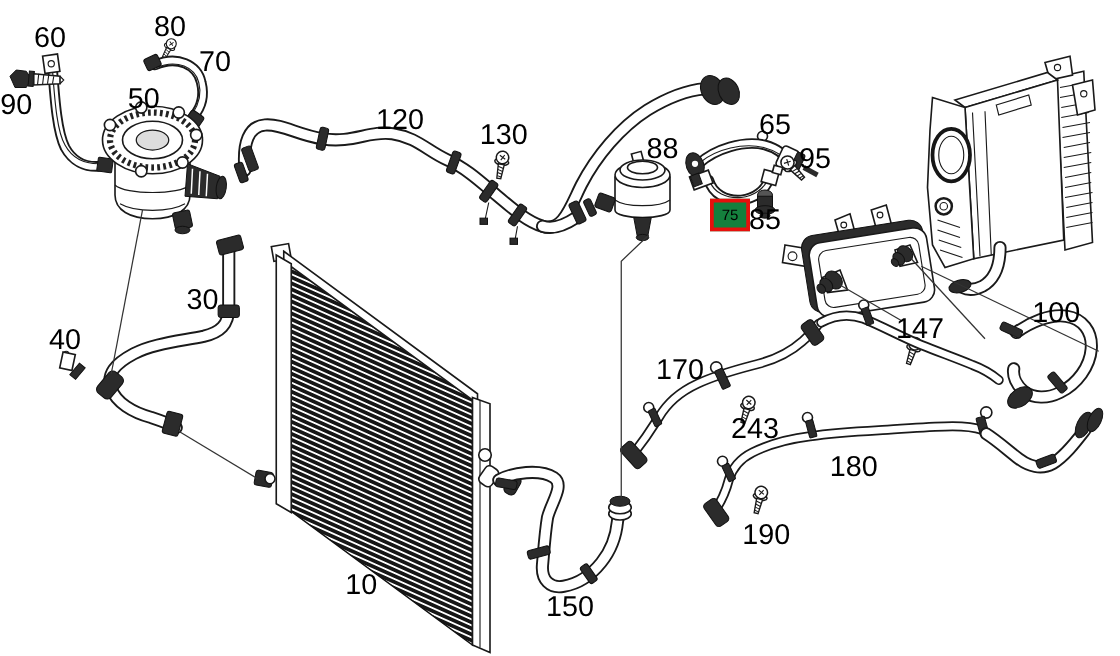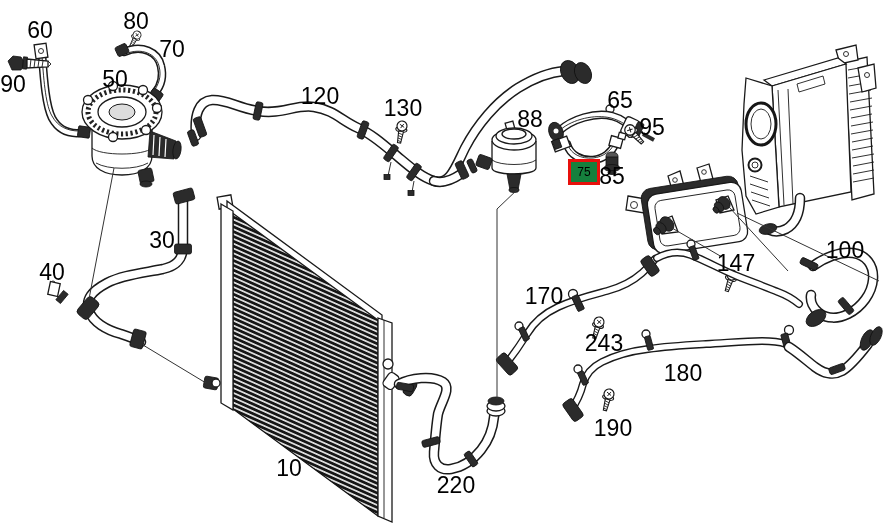--- a/index.html
+++ b/index.html
@@ -300,21 +300,21 @@
   <div class="lbl" style="left:320px;top:96px">120</div>
   <div class="lbl" style="left:403px;top:108px">130</div>
   <div class="lbl" style="left:530px;top:119px">88</div>
   <div class="lbl" style="left:620px;top:100px">65</div>
   <div class="lbl" style="left:652px;top:127px">95</div>
   <div class="lbl hl" style="left:556px;top:159px">75</div>
   <div class="lbl" style="left:612px;top:176px">85</div>
   <div class="lbl" style="left:162px;top:240px">30</div>
   <div class="lbl" style="left:52px;top:272px">40</div>
   <div class="lbl" style="left:289px;top:468px">10</div>
-  <div class="lbl" style="left:456px;top:485px">220</div>
+  <div class="lbl" style="left:456px;top:485px">150</div>
   <div class="lbl" style="left:544px;top:296px">170</div>
   <div class="lbl" style="left:604px;top:343px">243</div>
   <div class="lbl" style="left:683px;top:373px">180</div>
   <div class="lbl" style="left:613px;top:428px">190</div>
   <div class="lbl" style="left:845px;top:250px">100</div>
   <div class="lbl" style="left:736px;top:263px">147</div>
 
 </div>
 
 </body></html>

